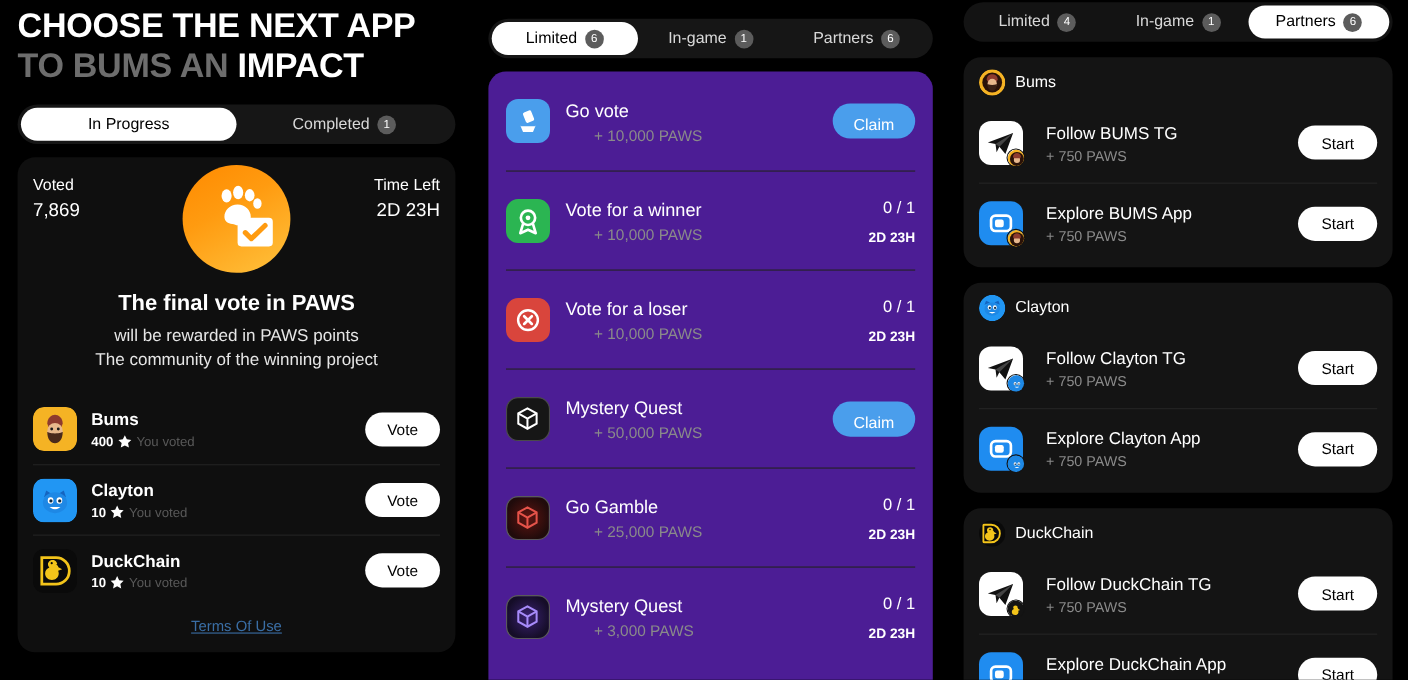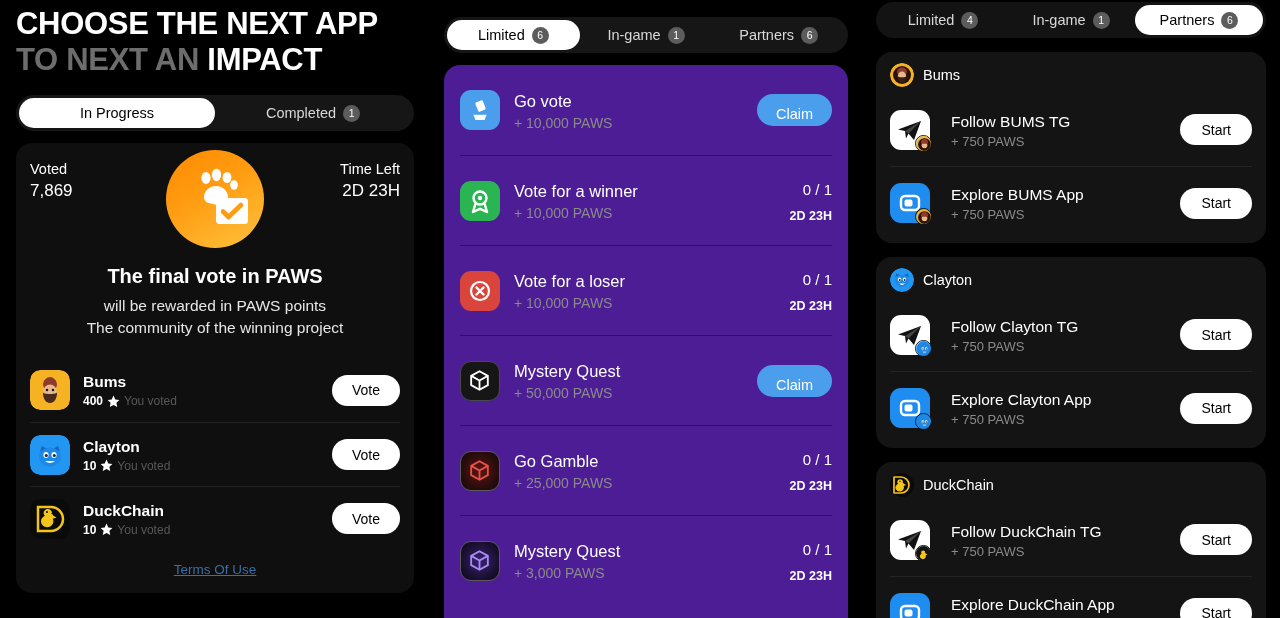--- a/index.html
+++ b/index.html
@@ -101,21 +101,21 @@
 
   .quest-card {
     margin-top: 12px; background: #4c1d95; border-radius: 16px;
     padding: 0 16px; height: 588px; overflow: hidden;
   }
   .quest-row { display: flex; align-items: center; gap: 14px; height: 90px; }
   .quest-row + .quest-row { border-top: 1px solid #222222; }
   .q-icon { width: 40px; height: 40px; border-radius: 11px; flex: 0 0 40px; position: relative; }
   .q-texts { flex: 1; min-width: 0; }
   .q-name { font-size: 16.5px; color: #ffffff; line-height: 22px; }
-  .q-reward { font-size: 14px; color: #8a8a8a; margin-top: 3px; }
+  .q-reward { font-size: 14px; color: #8a8a8a; margin-top: 3px; margin-left: 26px; }
   .q-right { text-align: right; min-width: 58px; }
   .q-progress { font-size: 15px; color: #ffffff; line-height: 21px; }
   .q-time { font-size: 12.5px; font-weight: bold; color: #ffffff; margin-top: 9px; }
   .btn-claim {
     background: #4a9eec; color: #ffffff; border: none;
     border-radius: 16px; height: 32px; padding: 12px 19px;
     font-size: 14.5px; cursor: pointer;
     font-family: "Liberation Sans", sans-serif;
   }
 
@@ -151,21 +151,21 @@
 </style>
 </head>
 <body>
 
 <div class="screen">
 
   <div class="col-left">
 
     <div class="headline">
       <div class="headline-l1">CHOOSE THE NEXT APP</div>
-      <div class="headline-l2"><span>TO NEXT AN </span><span class="accent">IMPACT</span></div>
+      <div class="headline-l2"><span>TO BUMS AN </span><span class="accent">IMPACT</span></div>
     </div>
 
     <div class="seg-tabs">
       <div class="seg-tab active">
         <span>In Progress</span>
       </div>
       <div class="seg-tab">
         <span>Completed</span>
         <span class="seg-badge">1</span>
       </div>

